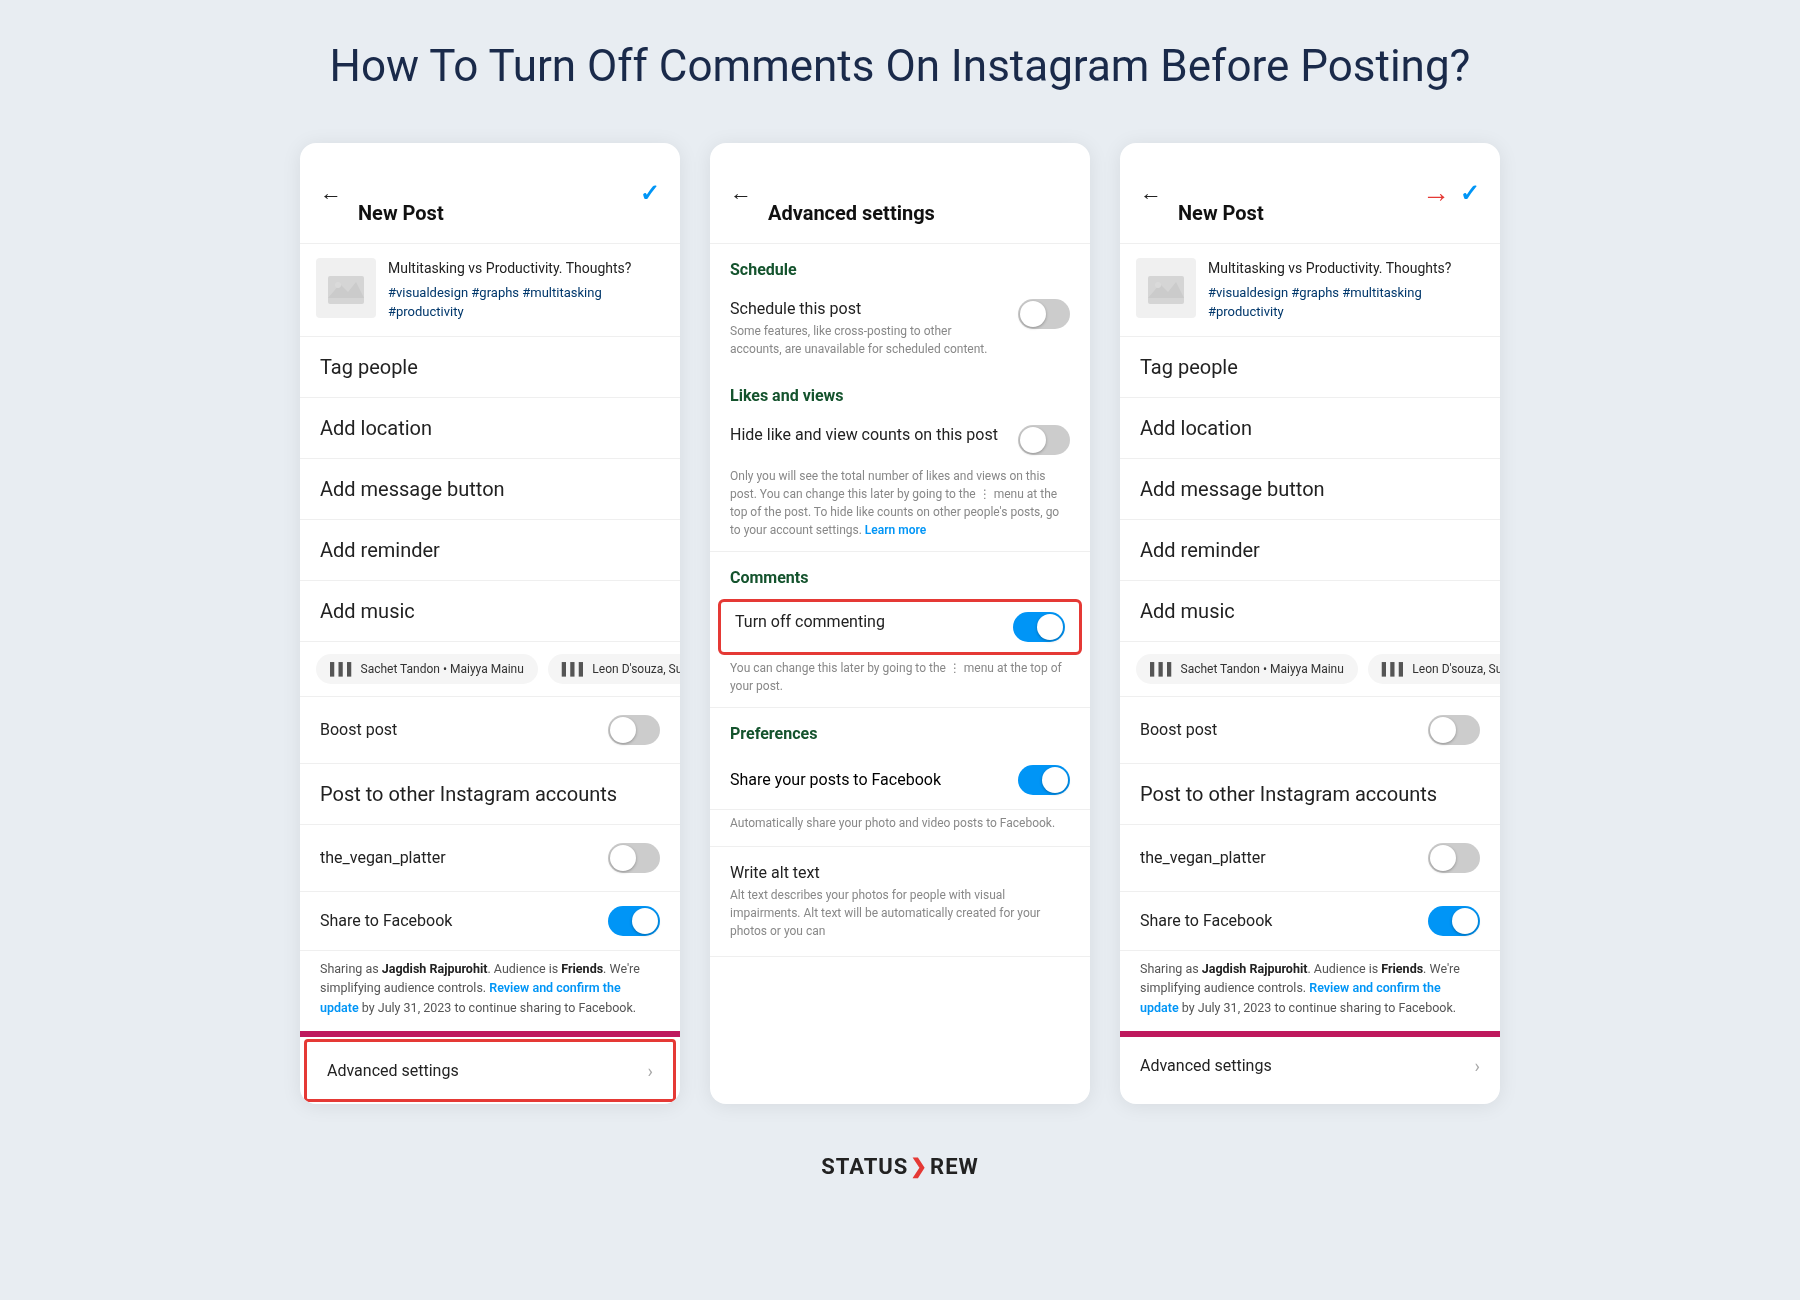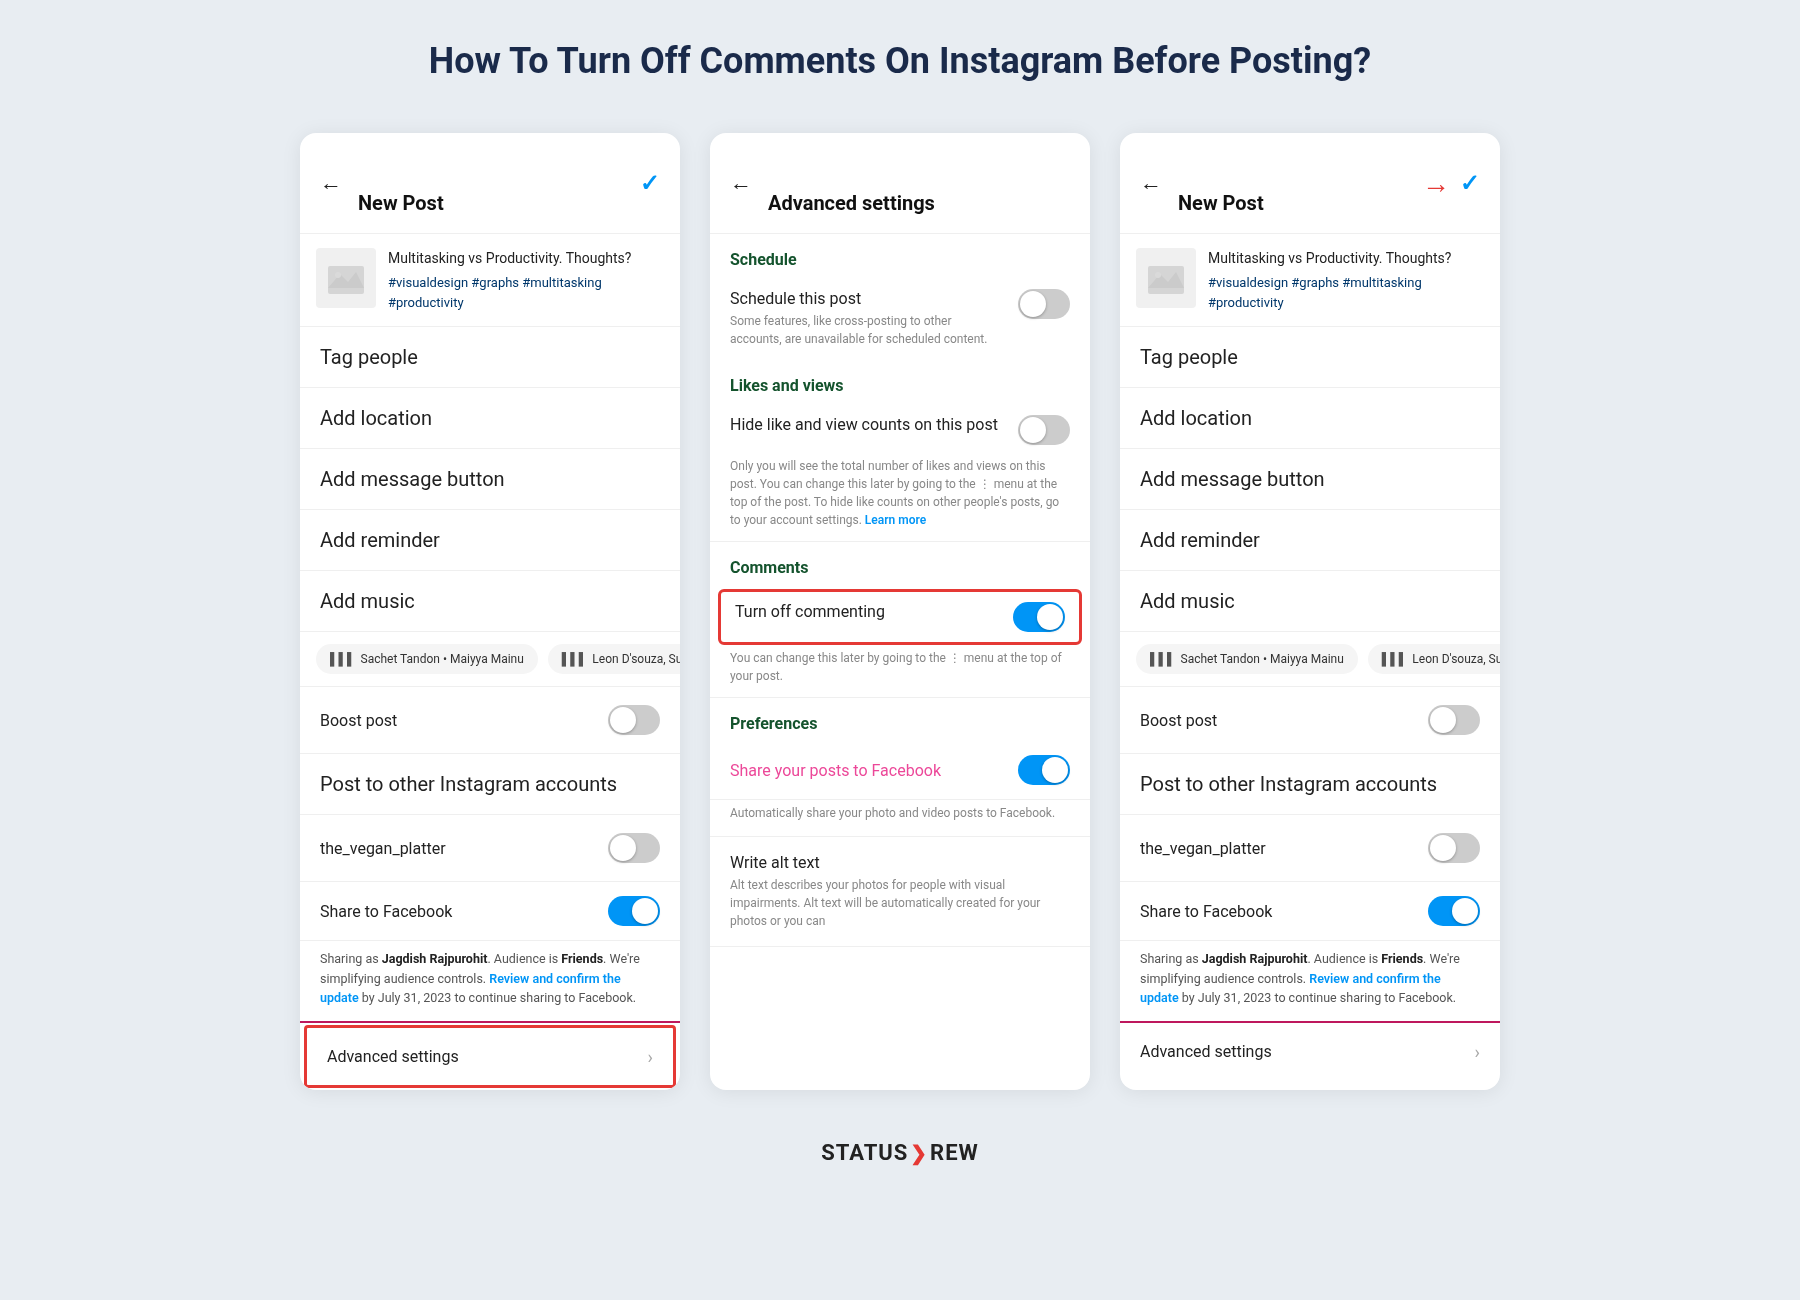--- a/index.html
+++ b/index.html
@@ -7,22 +7,22 @@
       background: #e8edf2;
       font-family: -apple-system, BlinkMacSystemFont, 'Segoe UI', Roboto, sans-serif;
       width: 1800px;
       min-height: 1300px;
       display: flex;
       flex-direction: column;
       align-items: center;
       padding: 40px 60px 60px;
     }
     .main-title {
-      font-size: 36px;
-      font-weight: 700;
+      font-size: 44px;
+      font-weight: 400;
       color: #1a2a4a;
       text-align: center;
       margin-bottom: 50px;
       line-height: 1.2;
     }
     .panels-row {
       display: flex;
       gap: 30px;
       width: 100%;
       justify-content: center;
@@ -175,21 +175,21 @@
     }
     .fb-toggle-row .fb-label {
       font-size: 16px;
       color: #222;
     }
     .sharing-note {
       padding: 8px 20px 14px;
       font-size: 12.5px;
       color: #555;
       line-height: 1.55;
-      border-bottom: 2px solid #be185d;
+      border-bottom: 6px solid #be185d;
     }
     .sharing-note strong { color: #222; }
     .sharing-note a { color: #0095f6; text-decoration: none; font-weight: 600; }
     .advanced-row {
       display: flex;
       align-items: center;
       justify-content: space-between;
       padding: 18px 20px;
     }
     .advanced-row.highlighted {
@@ -248,21 +248,21 @@
     }
     .adv-full-toggle {
       display: flex;
       align-items: center;
       justify-content: space-between;
       padding: 14px 20px;
       border-bottom: 1px solid #efefef;
     }
     .adv-full-toggle .afl-label {
       font-size: 16px;
-      color: #ec4899;
+      color: #000000;
     }
     .adv-full-note {
       padding: 4px 20px 14px;
       font-size: 12px;
       color: #888;
       line-height: 1.5;
       border-bottom: 1px solid #efefef;
     }
     .acc-item {
       padding: 16px 20px;

